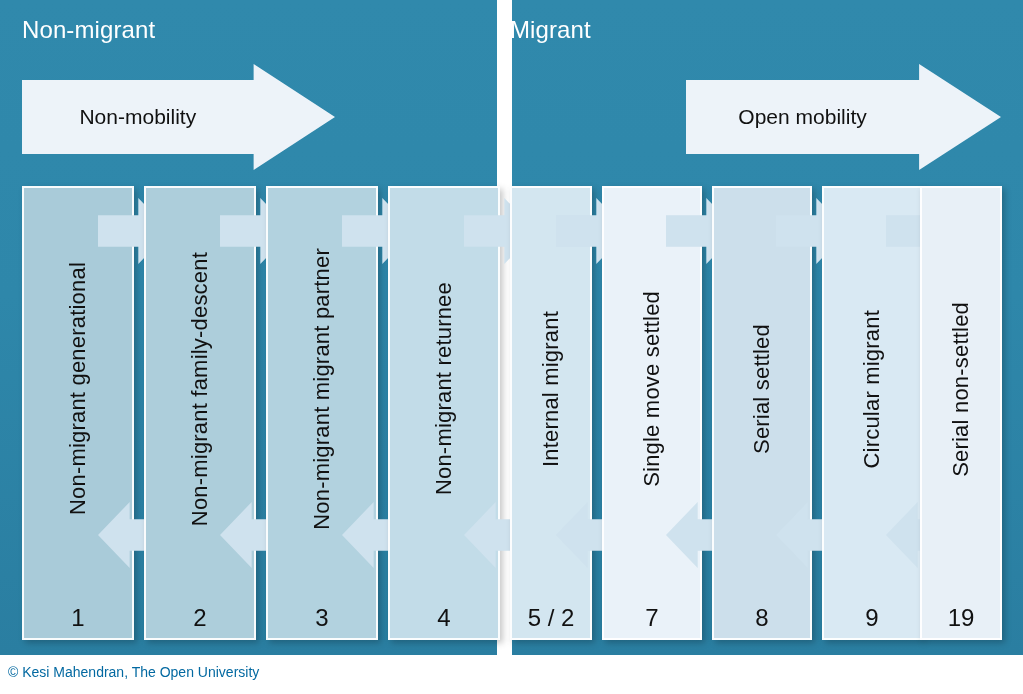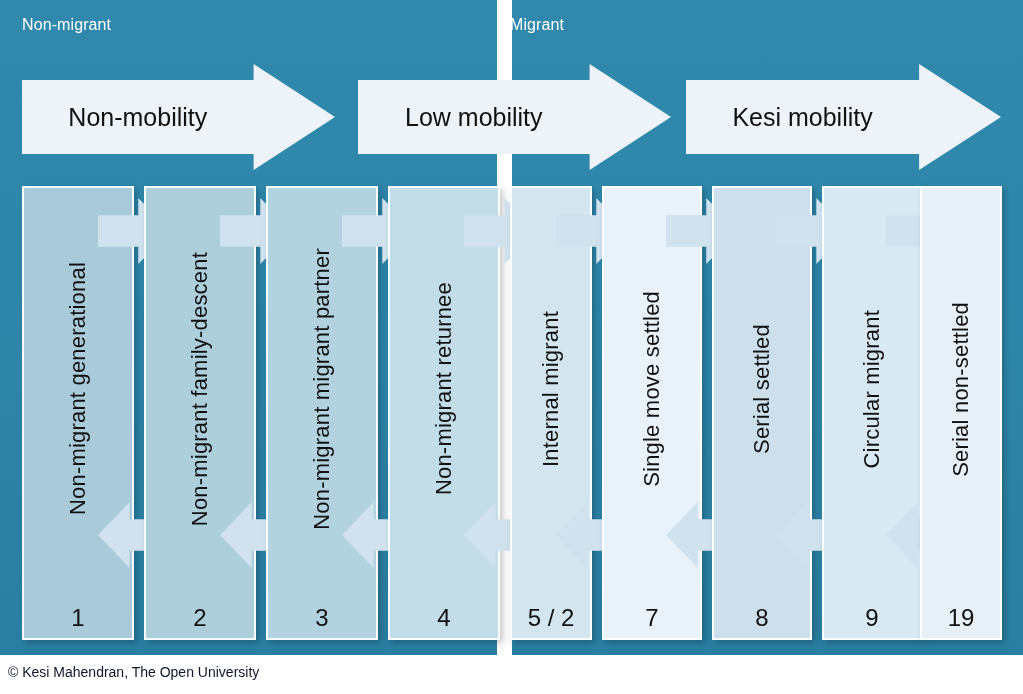--- a/index.html
+++ b/index.html
@@ -26,21 +26,21 @@
     top: 0;
     height: 655px;
     background: linear-gradient(180deg, #3089ac 0%, #2e87aa 45%, #2a7ea1 100%);
   }
   #panel-left  { left: 0;   width: 497px; }
   #panel-right { left: 512px; width: 511px; }
 
   .panel-title {
     position: absolute;
     top: 16px;
-    font-size: 16px;
+    font-size: 24px;
     color: #ffffff;
     letter-spacing: .1px;
     white-space: nowrap;
   }
   #title-nonmigrant { left: 22px; }
   #title-migrant    { left: 510px; }
   
   .band-wrap {
     position: absolute;
     top: 64px;
@@ -59,21 +59,21 @@
     filter: drop-shadow(3px 3px 4px rgba(0,0,0,0.30));
   }
   .band-label {
     position: absolute;
     top: 0; left: 0;
     width: 74%;
     height: 100%;
     display: flex;
     align-items: center;
     justify-content: center;
-    font-size: 25px;
+    font-size: 21px;
     color: #111111;
     white-space: nowrap;
   }
 
   
   .col {
     position: absolute;
     top: 186px;
     height: 454px;
     border: 2px solid rgba(255,255,255,0.92);
@@ -122,45 +122,41 @@
     top: 502px;
     clip-path: polygon(100% 26%, 44% 26%, 44% 0, 0 50%, 44% 100%, 44% 74%, 100% 74%);
   }
 
   
   #footer {
     position: absolute;
     left: 8px;
     top: 664px;
     font-size: 14px;
-    color: #0f172a;
+    color: #0369a1;
   }
 </style>
 </head>
 <body>
 
 <div id="root">
 
   <div class="panel" id="panel-left"></div>
   <div class="panel" id="panel-right"></div>
 
   <div class="panel-title" id="title-nonmigrant">Non-migrant</div>
   <div class="panel-title" id="title-migrant">Migrant</div>
 
   <div class="band-wrap" id="wrap-nonmobility">
     <div class="band-arrow"></div>
     <div class="band-label">Non-mobility</div>
   </div>
-  <div class="band-wrap" id="wrap-lowmobility">
-    <div class="band-arrow"></div>
-    <div class="band-label">Low mobility</div>
-  </div>
   <div class="band-wrap" id="wrap-highmobility">
     <div class="band-arrow"></div>
-    <div class="band-label">Kesi mobility</div>
+    <div class="band-label">Open mobility</div>
   </div>
 
   <div id="columns-layer">
       <div class="col" style="left: 22px; width: 112px; background: rgb(169, 203, 217);">
         <div class="col-label">
           <span>Non-migrant generational</span>
         </div>
         <div class="col-num">1</div>
       </div>
       <div class="conn conn-fwd" style="left: 98px; background: rgb(207, 226, 238);"></div>

